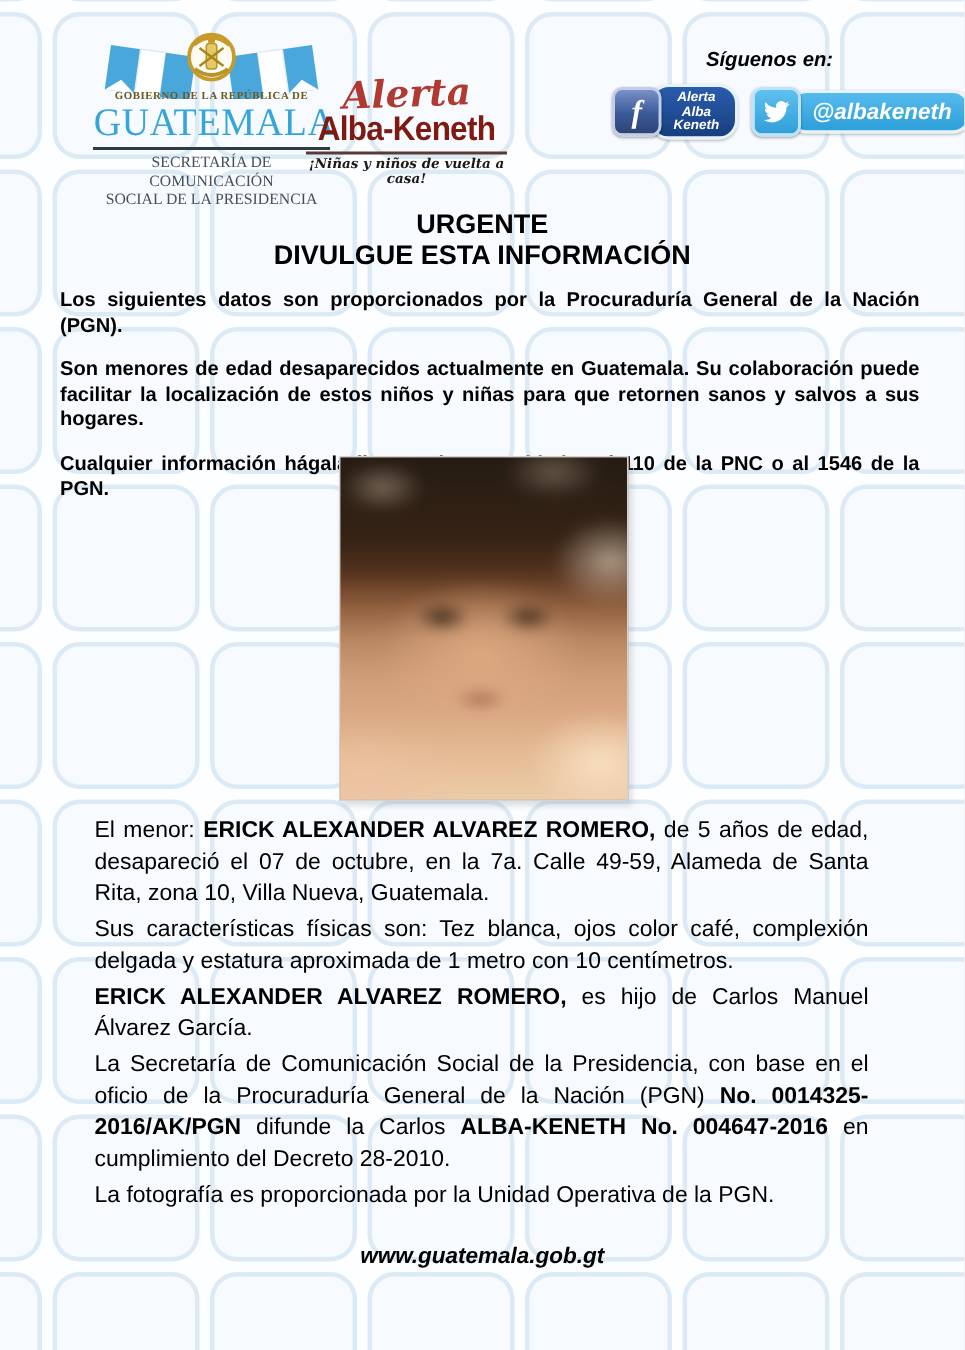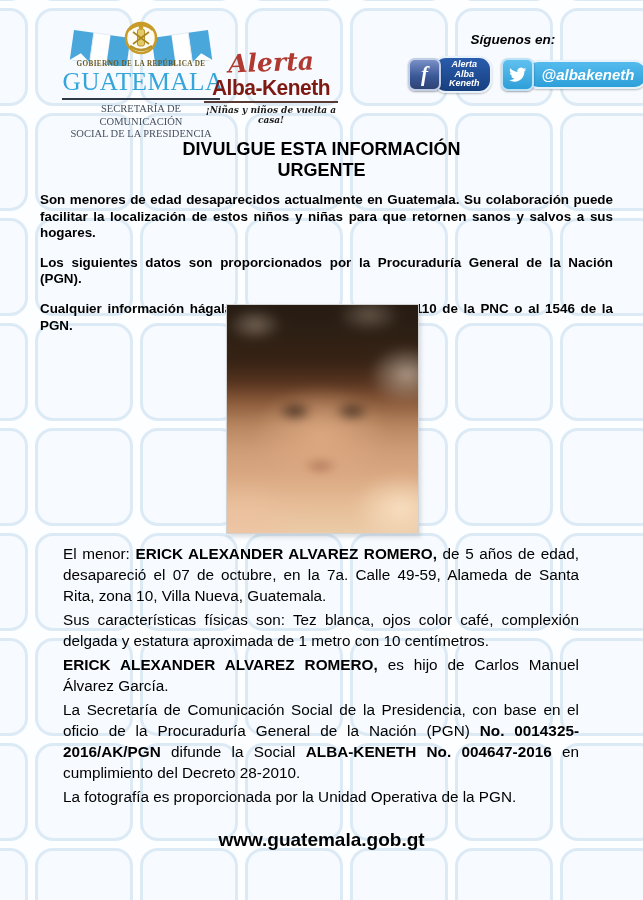--- a/index.html
+++ b/index.html
@@ -114,21 +114,21 @@
       linear-gradient(180deg,#241a12 0%,#2c1f14 14%,#372315 27%,#55331e 35%,
         #8a5a3a 43%,#b98862 53%,#cf9d78 63%,#daa983 73%,#e6bd97 85%,#edd0ae 100%);
   }
 
   
   .details{left:63px;top:543px;width:516px;font-size:15.3px;line-height:21px;}
   .details p{margin:0 0 3px 0;text-align:justify;}
 
   
   .site{left:0;top:829px;width:100%;text-align:center;font-weight:bold;
-    font-size:19px;cursor:pointer;}
+    font-style:italic;font-size:15px;cursor:pointer;}
 </style>
 </head>
 <body>
 
 <div class="page">
 
   <div class="pattern">
       <div class="tile" style="left: -70px; top: -97px;"></div>
       <div class="tile" style="left: 35px; top: -97px;"></div>
       <div class="tile" style="left: 140px; top: -97px;"></div>
@@ -253,37 +253,37 @@
           <svg width="19" height="19" viewBox="0 0 24 24">
             <path fill="#ffffff" d="M23 5.3c-.8.4-1.7.6-2.6.8a4.4 4.4 0 0 0 2-2.5c-.9.5-1.8.9-2.8 1.1a4.4 4.4 0 0 0-7.6 4A12.5 12.5 0 0 1 3 4.1a4.4 4.4 0 0 0 1.4 5.9c-.7 0-1.4-.2-2-.5v.1c0 2.1 1.5 3.9 3.5 4.3-.6.2-1.3.2-2 .1a4.4 4.4 0 0 0 4.1 3A8.9 8.9 0 0 1 1.5 19 12.5 12.5 0 0 0 8.2 21c8.1 0 12.5-6.7 12.5-12.5v-.6c.9-.6 1.6-1.4 2.3-2.3z"></path>
           </svg>
         </span>
         <span class="spill tw-pill">@albakeneth</span>
       </div>
     </div>
   </div>
 
   <div class="layer headline">
+    <div>URGENTE</div>
     <div>DIVULGUE ESTA INFORMACIÓN</div>
-    <div>URGENTE</div>
   </div>
 
   <div class="layer intro">
+    <p>Los siguientes datos son proporcionados por la Procuraduría General de la Nación (PGN).</p>
     <p>Son menores de edad desaparecidos actualmente en Guatemala. Su colaboración puede facilitar la localización de estos niños y niñas para que retornen sanos y salvos a sus hogares.</p>
-    <p>Los siguientes datos son proporcionados por la Procuraduría General de la Nación (PGN).</p>
     <p>Cualquier información hágala llegar a las autoridades al 110 de la PNC o al 1546 de la PGN.</p>
   </div>
 
   <div class="layer photo">
     <div class="photo-paint"></div>
   </div>
 
   <div class="layer details">
     <p><span>El menor: </span><span style="font-weight: bold;">ERICK ALEXANDER ALVAREZ ROMERO,</span><span> de 5 años de edad, desapareció el 07 de octubre, en la 7a. Calle 49-59, Alameda de Santa Rita, zona 10, Villa Nueva, Guatemala.</span></p>
     <p><span>Sus características físicas son: Tez blanca, ojos color café, complexión delgada y estatura aproximada de 1 metro con 10 centímetros.</span></p>
     <p><span style="font-weight: bold;">ERICK ALEXANDER ALVAREZ ROMERO,</span><span> es hijo de Carlos Manuel Álvarez García.</span></p>
-    <p><span>La Secretaría de Comunicación Social de la Presidencia, con base en el oficio de la Procuraduría General de la Nación (PGN) </span><span style="font-weight: bold;">No. 0014325-2016/AK/PGN</span><span> difunde la Social </span><span style="font-weight: bold;">ALBA-KENETH No. 004647-2016</span><span> en cumplimiento del </span><span style="font-weight: normal;">Decreto 28-2010.</span></p>
+    <p><span>La Secretaría de Comunicación Social de la Presidencia, con base en el oficio de la Procuraduría General de la Nación (PGN) </span><span style="font-weight: bold;">No. 0014325-2016/AK/PGN</span><span> difunde la Carlos </span><span style="font-weight: bold;">ALBA-KENETH No. 004647-2016</span><span> en cumplimiento del </span><span style="font-weight: normal;">Decreto 28-2010.</span></p>
     <p><span>La fotografía es proporcionada por la Unidad Operativa de la PGN.</span></p>
   </div>
 
   <div class="layer site">www.guatemala.gob.gt</div>
 
 </div>
 
 </body></html>

